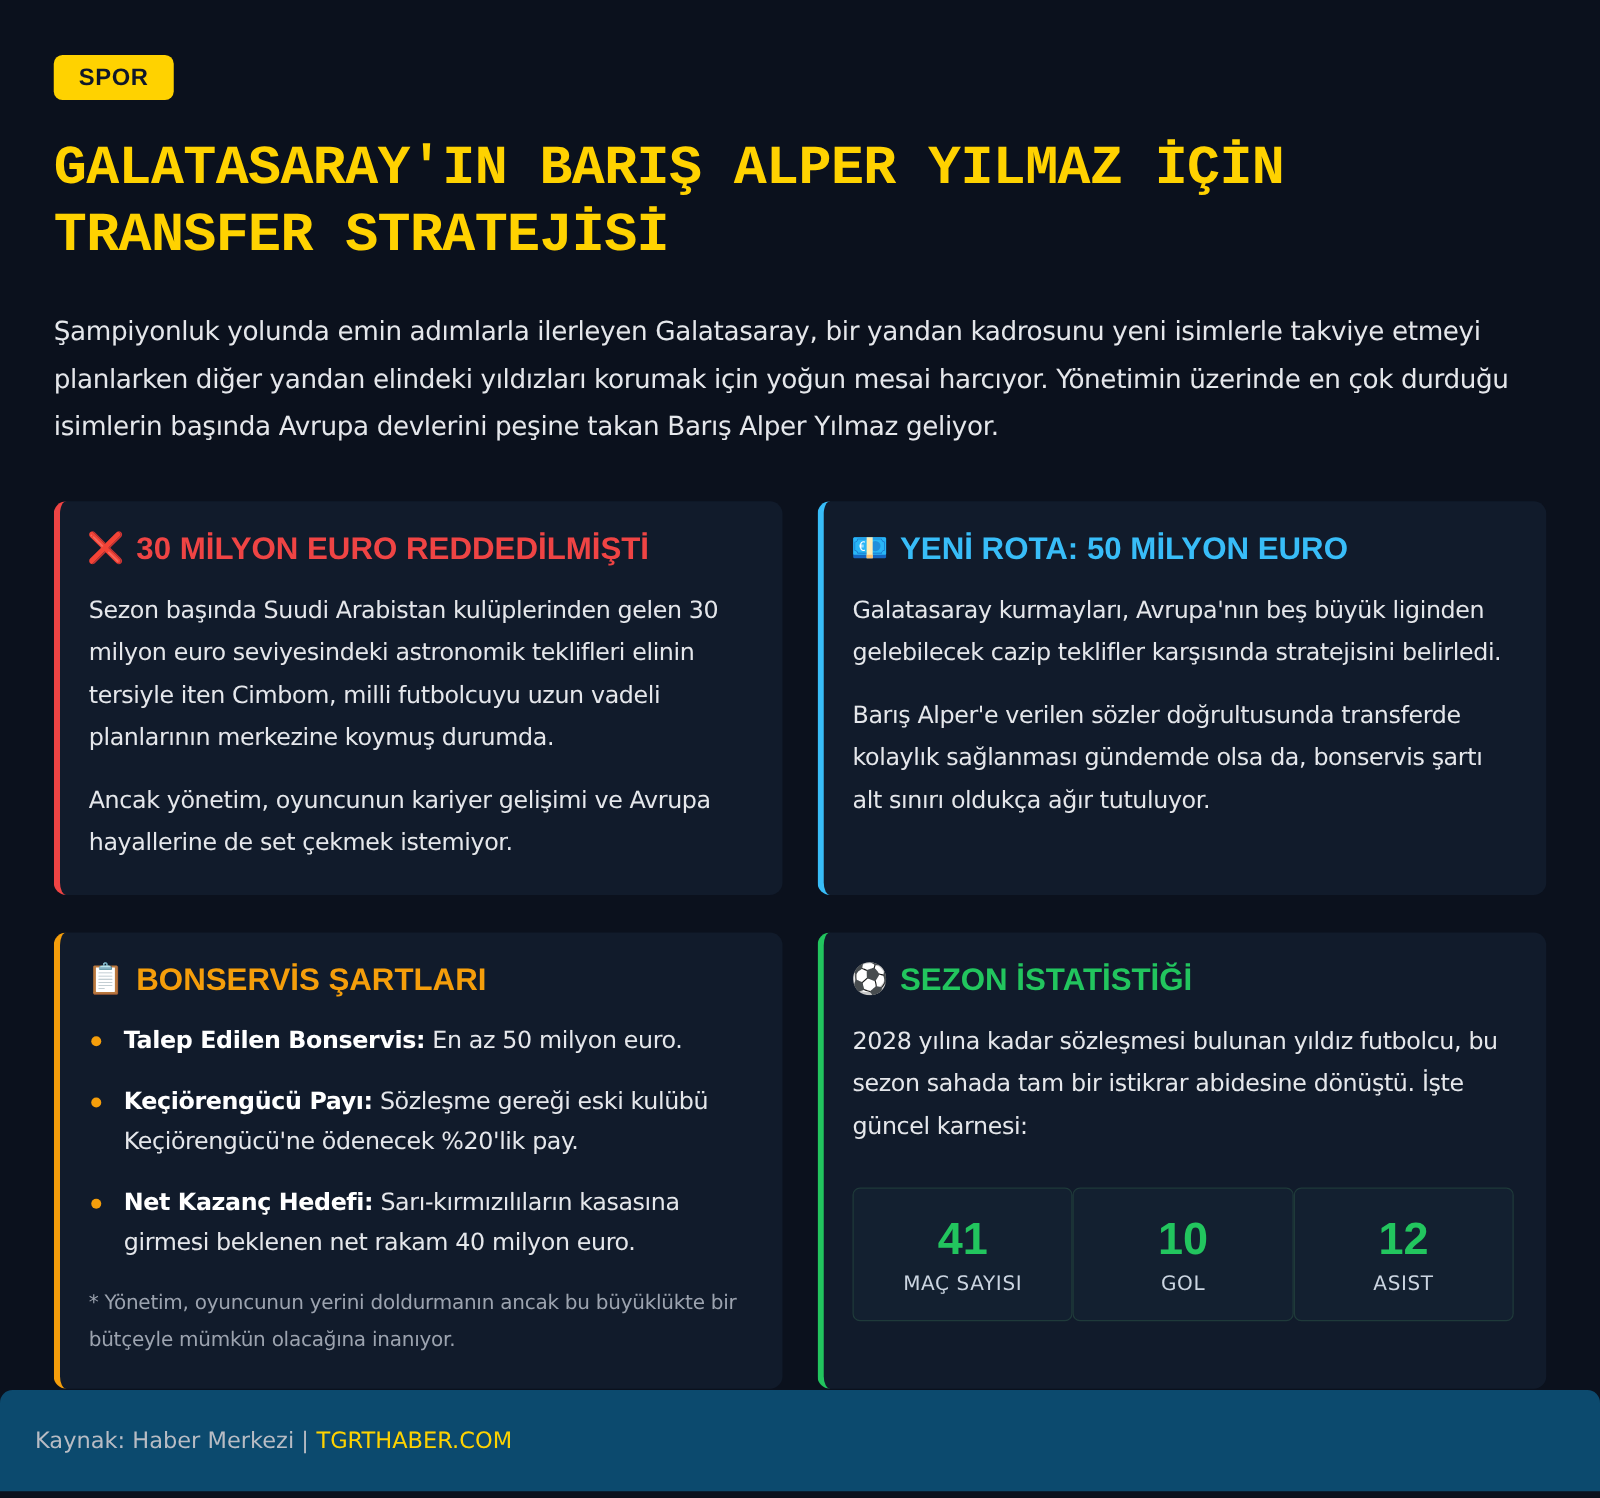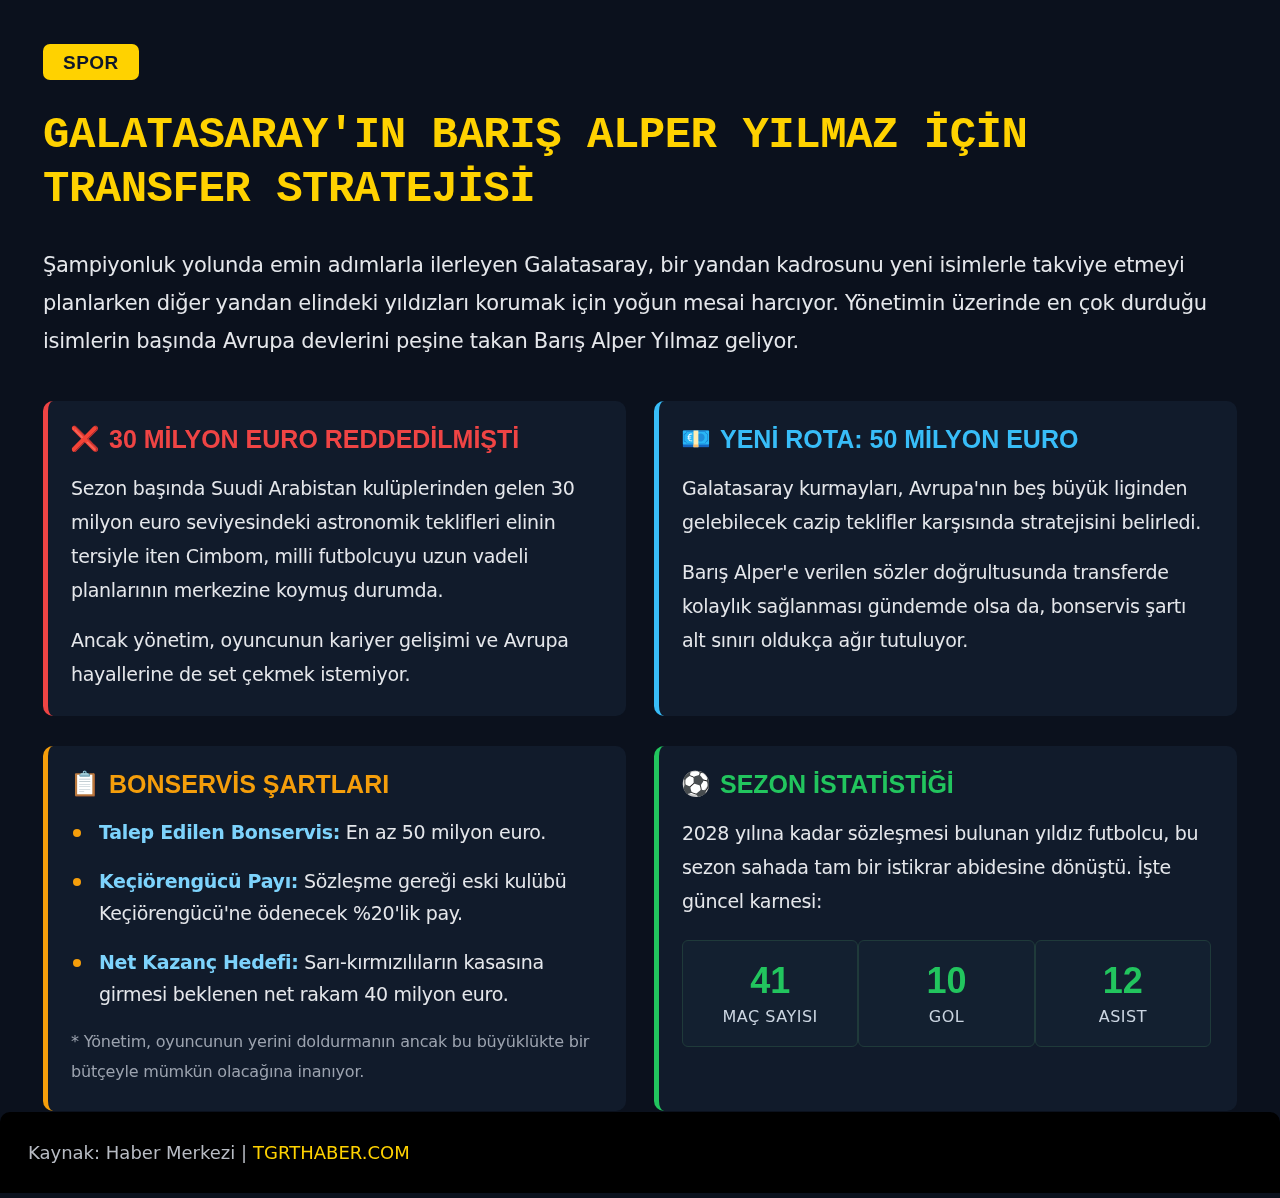--- a/index.html
+++ b/index.html
@@ -45,32 +45,32 @@
   }
   .red h2 { color:#ef4444; }
   .blue h2 { color:#38bdf8; }
   .orange h2 { color:#f59e0b; }
   .green h2 { color:#22c55e; }
   .icon { display:inline-flex; width:28px; height:28px; align-items:center; justify-content:center; font-size:24px; }
   .card p { margin:0 0 16px 0; font-size:19px; line-height:34px; color:#e5e7eb; letter-spacing:-0.3px; }
   ul { list-style:none; margin:0; padding:0; }
   li { position:relative; padding-left:28px; font-size:19px; line-height:32px; margin-bottom:17px; letter-spacing:-0.3px; }
   li::before { content:""; position:absolute; left:2px; top:13px; width:8px; height:8px; border-radius:50%; background:#f59e0b; }
-  li b { color:#7dd3fc;margin-top:48px; }
+  li b { color:#ffffff;margin-top:48px; }
   .note { font-size:16px; line-height:30px; color:#9ca3af; margin-top:4px; letter-spacing:-0.2px; }
-  .stats { display:grid; grid-template-columns:repeat(3,1fr); margin-top:22px; }
+  .stats { display:grid; grid-template-columns:repeat(3,1fr); margin-top:32px; }
   .stat {
     border:1px solid #1f3a3a; background:#132030; border-radius:6px; height:105px;
     display:flex; flex-direction:column; align-items:center; justify-content:center;
   }
   .stat .num { font-family:"Liberation Sans", sans-serif; font-weight:900; font-size:36px; color:#22c55e; line-height:40px; }
   .stat .lbl { font-size:16px; color:#cbd5e1; margin-top:6px; letter-spacing:0.5px;text-align:center; }
   .footer {
     position:absolute; left:0; right:0; top:1112px; height:81px;
-    background:#000000; border-radius:10px 10px 0 0;
+    background:#0c4a6e; border-radius:10px 10px 0 0;
     display:flex; align-items:center; padding-left:28px; font-size:18px; color:#b8bcc4;
   }
   .footer .brand { color:#ffd200; margin-left:6px; }
 </style>
 </head>
 <body>
 
 <div class="wrap">
   <span class="badge">SPOR</span>
   <h1>GALATASARAY'IN BARIŞ ALPER YILMAZ İÇİN TRANSFER STRATEJİSİ</h1>

